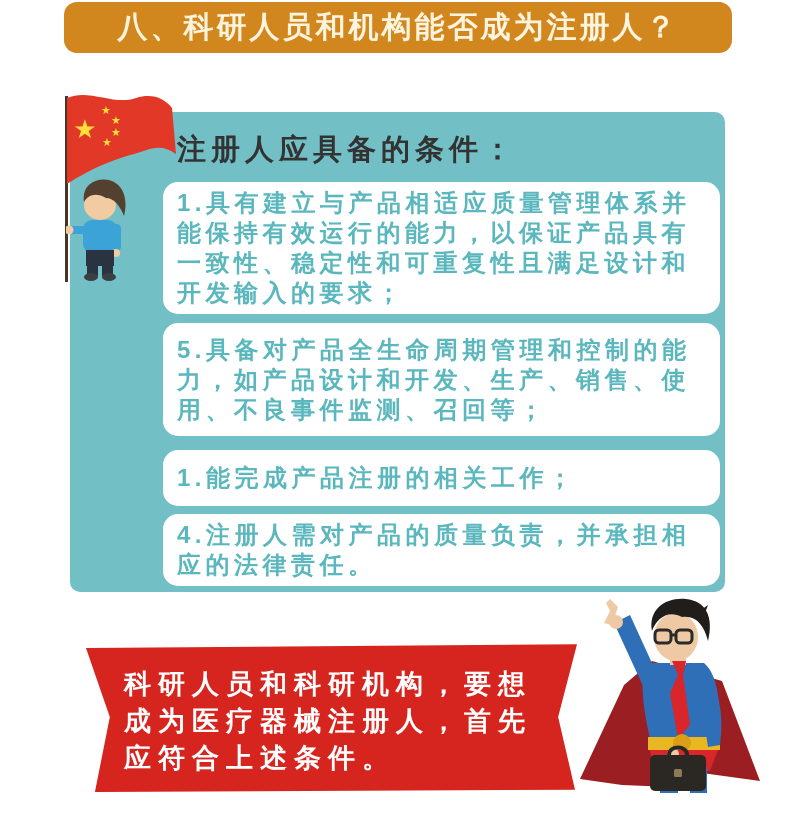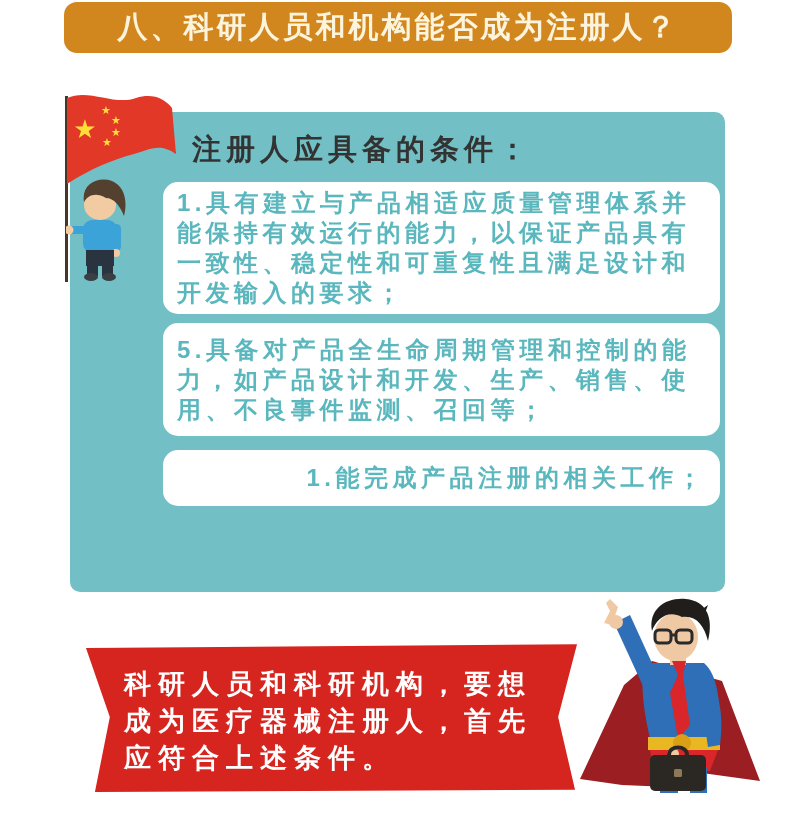--- a/index.html
+++ b/index.html
@@ -23,29 +23,29 @@
   .title-banner span{
     color:#FCF4DC;font-size:30px;font-weight:bold;letter-spacing:3px;
     white-space:nowrap;
   }
   
   .panel{
     position:absolute;left:70px;top:112px;width:655px;height:480px;
     background:#72C0C5;border-radius:10px;
   }
   .panel-header{
-    position:absolute;left:122px;top:18px;
+    position:absolute;left:107px;top:18px;
     color:#333333;font-size:29px;font-weight:bold;letter-spacing:5px;
     white-space:nowrap;
   }
   .condition-box{
     position:absolute;left:93px;width:557px;
     background:#ffffff;border-radius:15px;
     display:flex;align-items:center;
-    padding:0 14px;box-sizing:border-box;justify-content:flex-end;
+    padding:0 14px;box-sizing:border-box;
   }
   .condition-box p{
     margin:0;color:#5AB7BD;font-size:24px;font-weight:bold;
     letter-spacing:4.5px;line-height:30px;
   }
   .box-1{top:70px;height:132px;}
   .box-2{top:211px;height:113px;}
   .box-3{top:338px;height:56px;}
   .box-4{top:402px;height:72px;}
   
@@ -83,20 +83,23 @@
     <div class="panel-header">注册人应具备的条件：</div>
 
     <div class="condition-box box-1">
       <p>1.具有建立与产品相适应质量管理体系并能保持有效运行的能力，以保证产品具有一致性、稳定性和可重复性且满足设计和开发输入的要求；</p>
     </div>
     <div class="condition-box box-2">
       <p>5.具备对产品全生命周期管理和控制的能力，如产品设计和开发、生产、销售、使用、不良事件监测、召回等；</p>
     </div>
     <div class="condition-box box-3">
       <p>1.能完成产品注册的相关工作；</p>
+    </div>
+    <div class="condition-box box-4">
+      <p>4.注册人需对产品的质量负责，并承担相应的法律责任。</p>
     </div>
   </div>
 
   <div class="flag-pole"></div>
 
   <svg class="flag-svg" width="120" height="96" viewBox="0 0 120 96">
     <path d="M3,6 C25,-4 50,14 72,6 C88,1 100,6 108,16 L112,62
              C95,50 85,58 70,62 C48,68 28,76 3,92 Z" fill="#E23828"></path>
     <text x="21" y="46" font-size="26" fill="#FFDE38" text-anchor="middle">★</text>
     <text x="42" y="22" font-size="11" fill="#FFDE38" text-anchor="middle">★</text>

